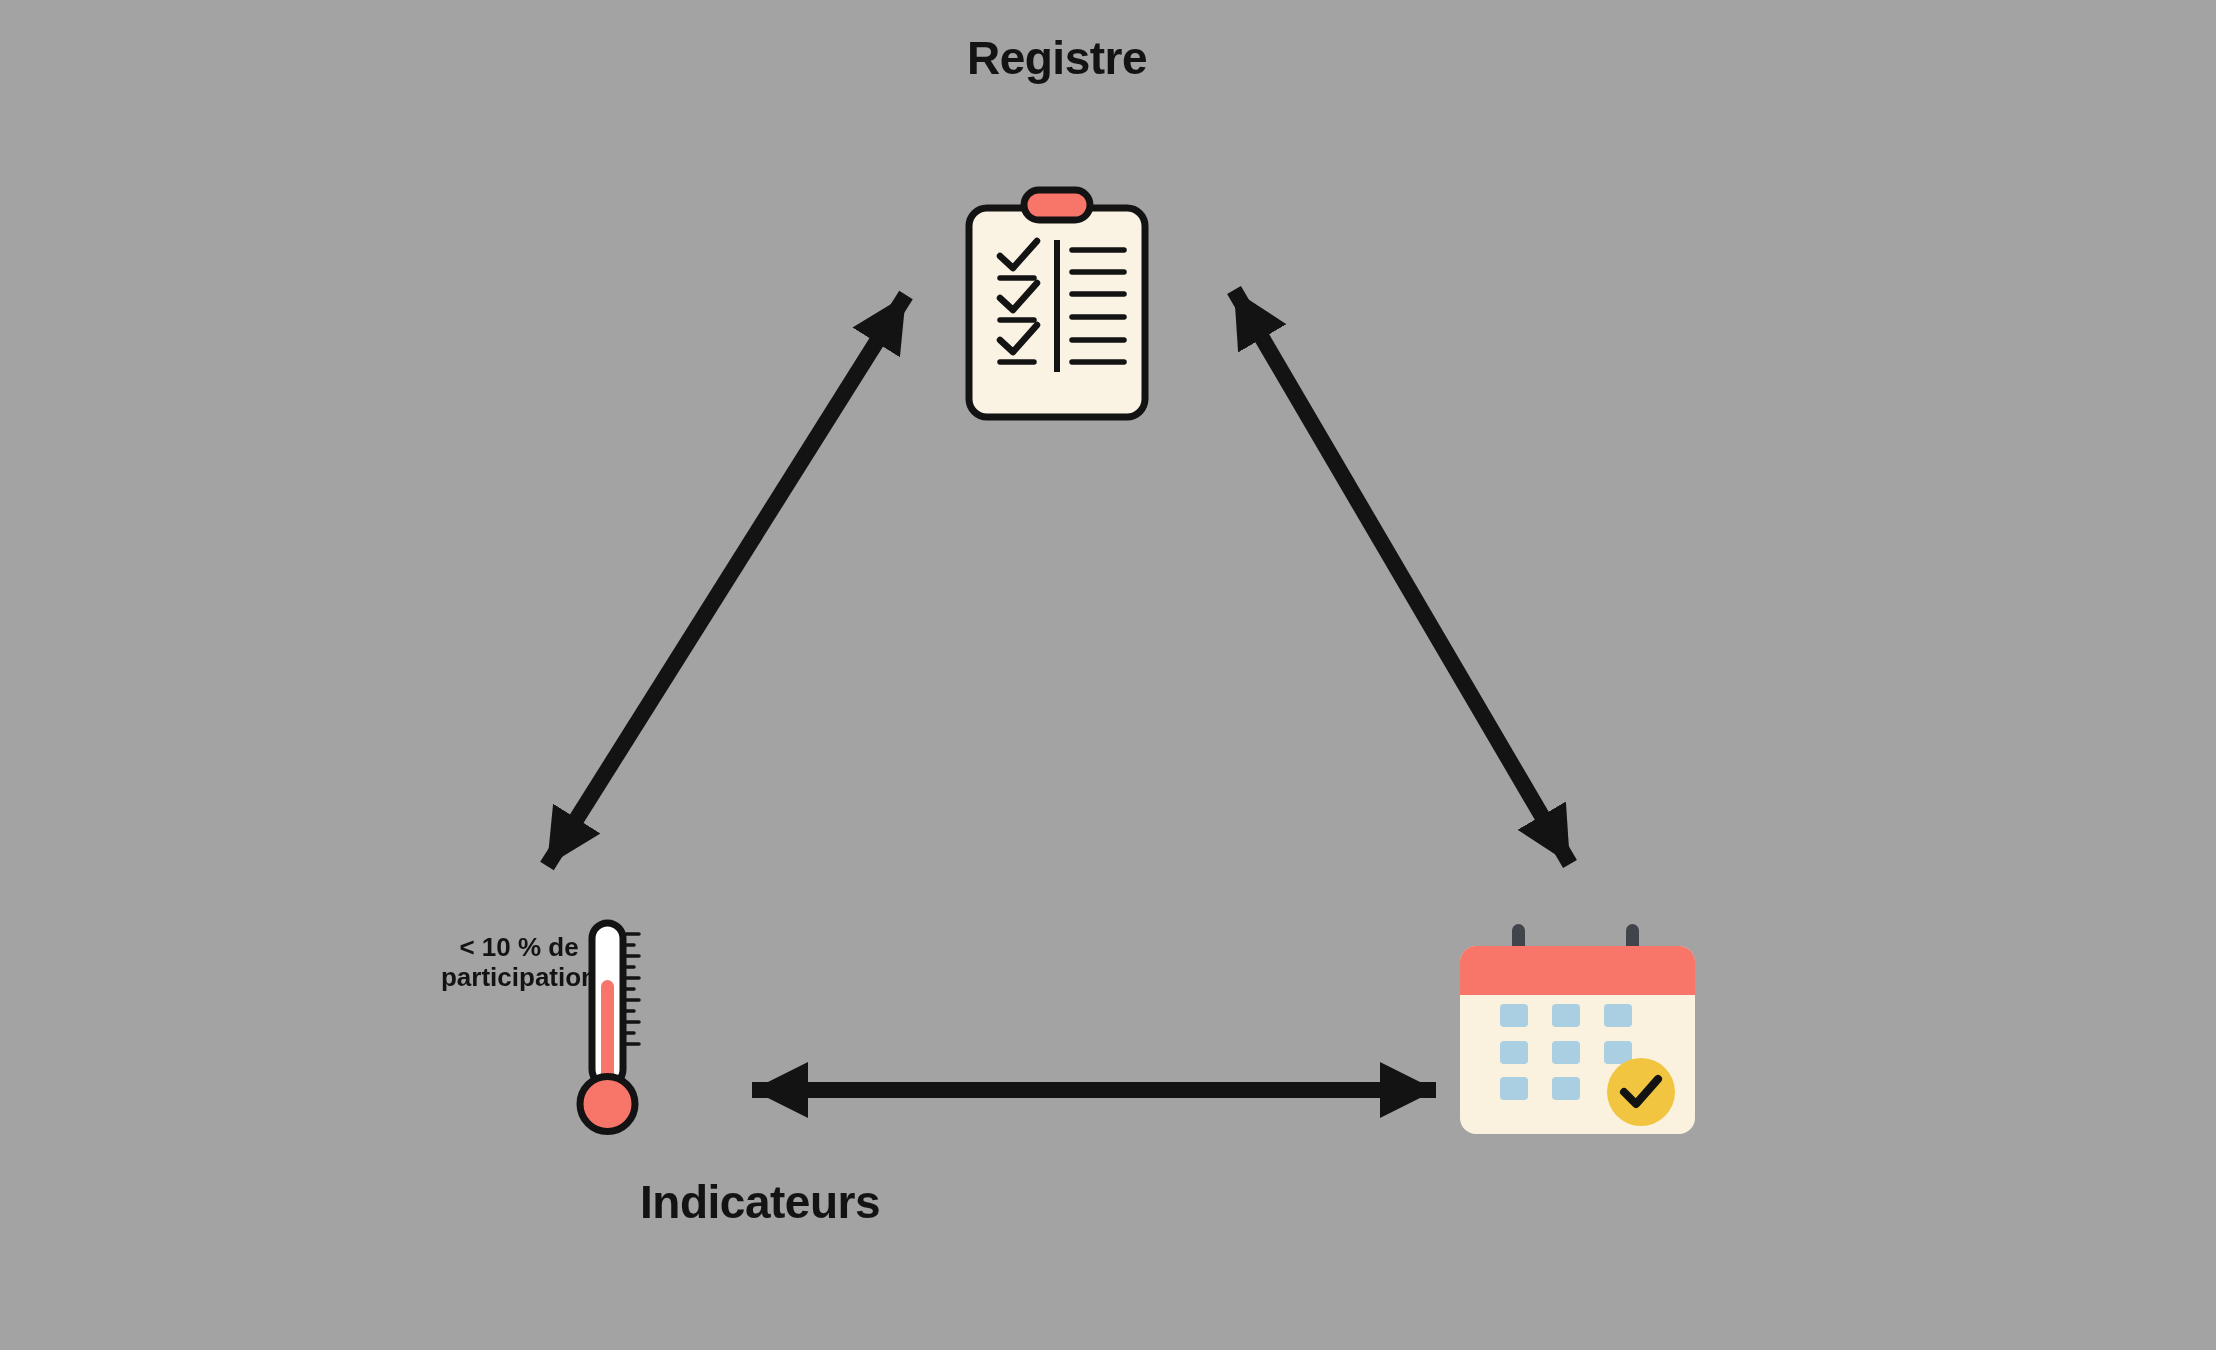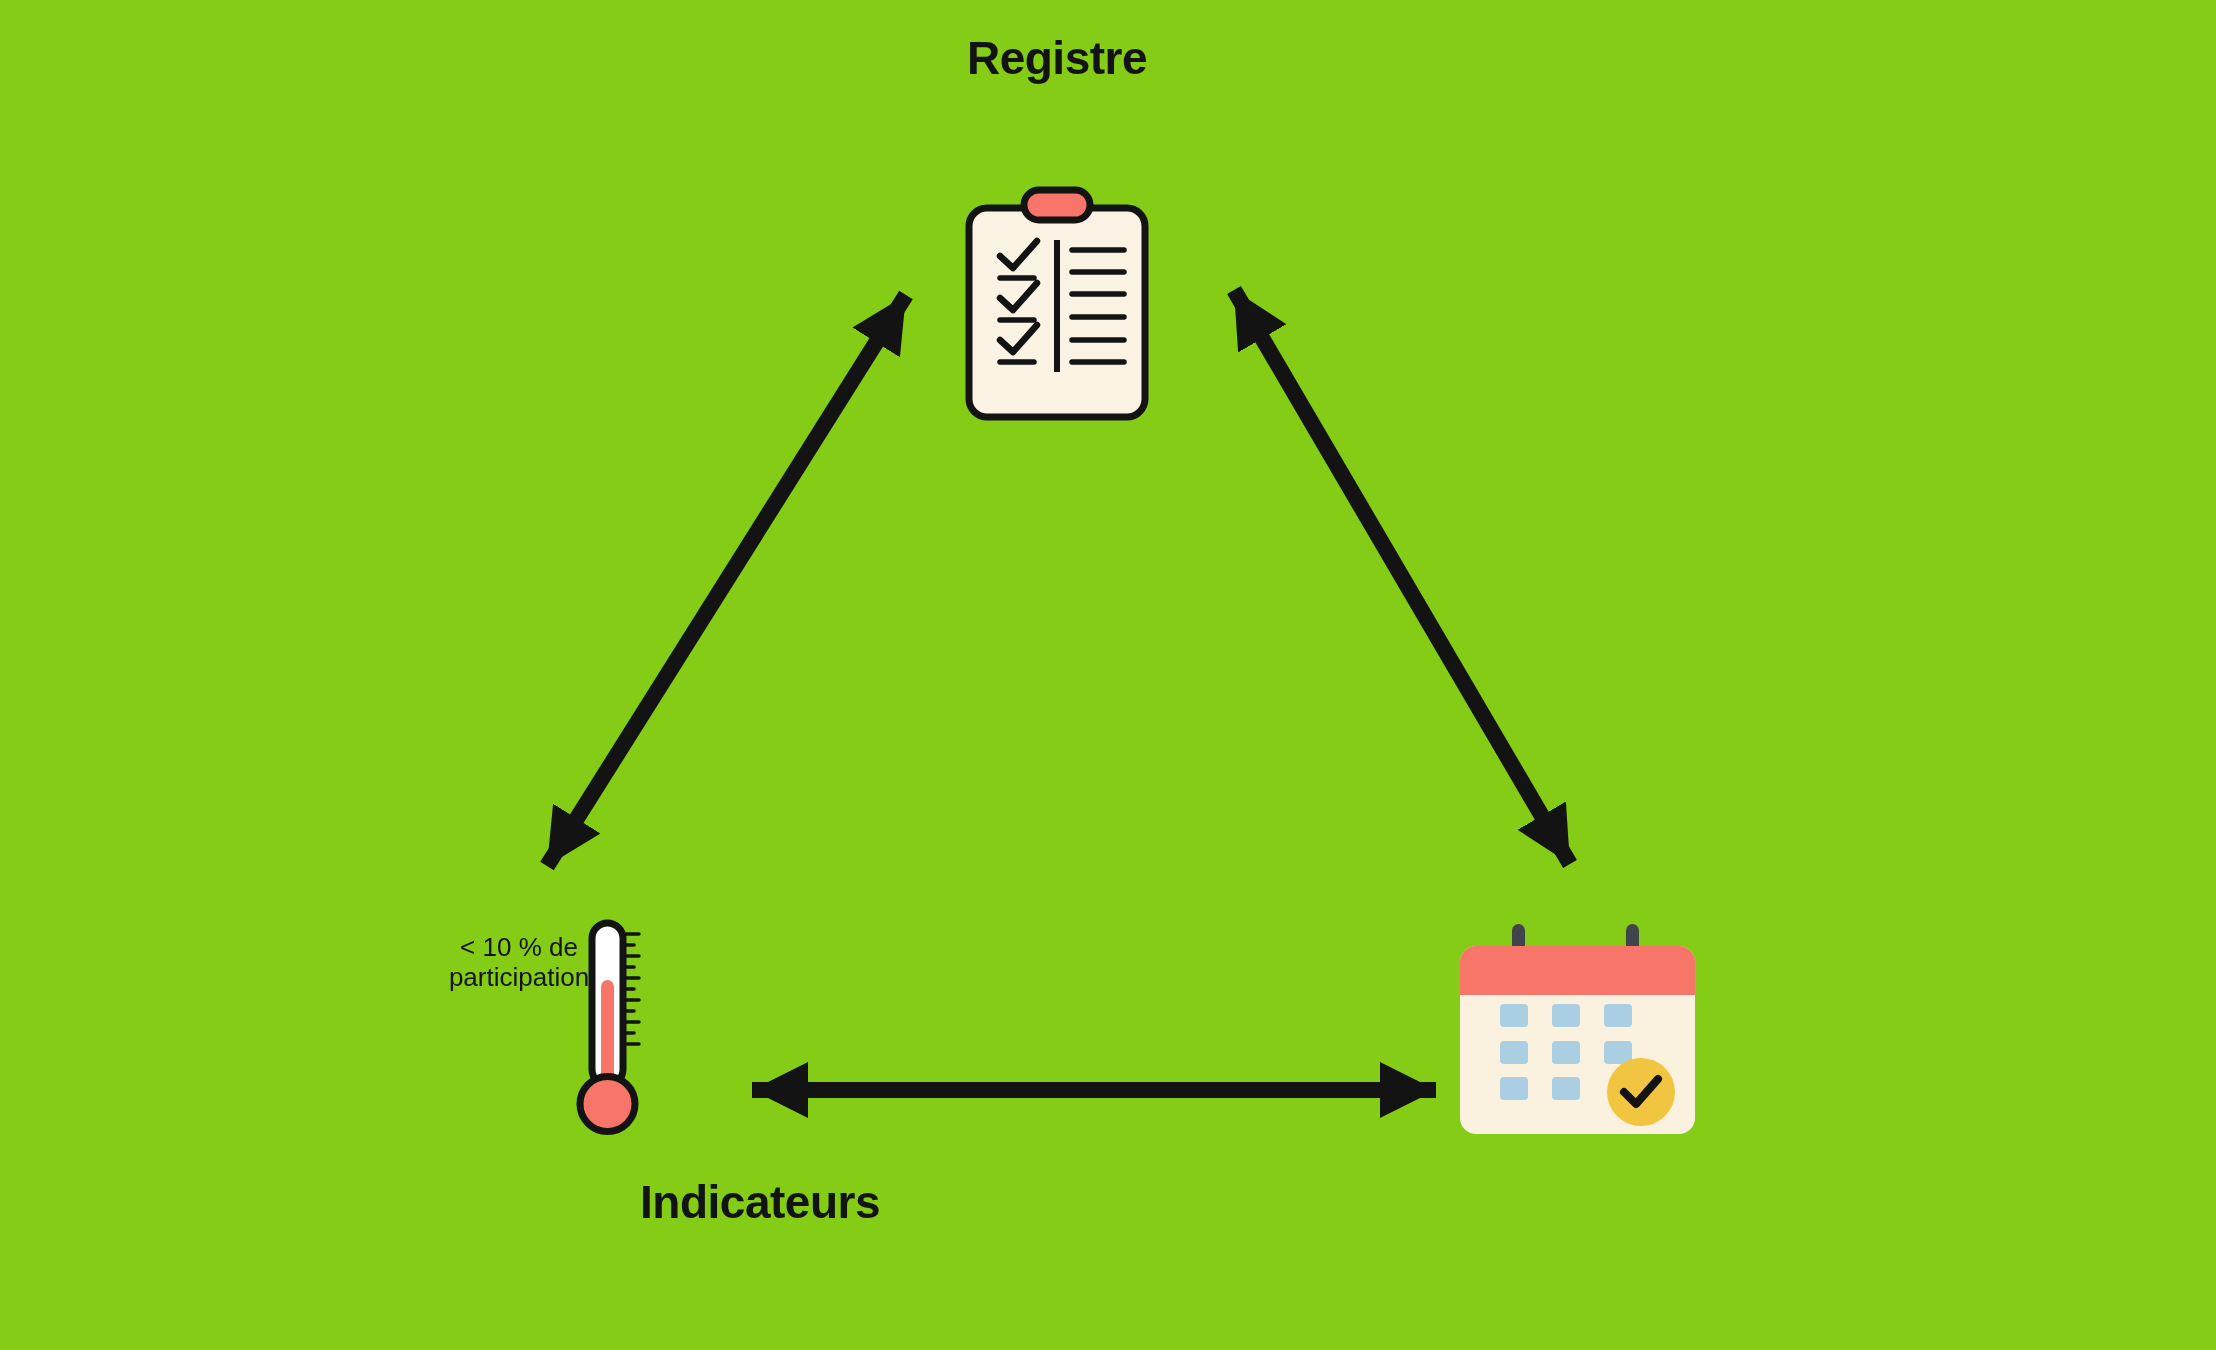--- a/index.html
+++ b/index.html
@@ -4,21 +4,21 @@
 <style>
   html, body { margin: 0; padding: 0; }
   body {
     width: 2216px; height: 1350px;
     background: #ffffff;
     font-family: "Liberation Sans", sans-serif;
   }
   .canvas {
     position: relative;
     width: 2216px; height: 1350px;
-    background: #84cc16;
+    background: #a3a3a3;
     overflow: hidden;
   }
   .arrows-layer {
     position: absolute; left: 0; top: 0;
     width: 2216px; height: 1350px;
   }
   .node-label {
     position: absolute;
     text-align: center;
     font-weight: 700;
@@ -28,21 +28,21 @@
     letter-spacing: -0.5px;
   }
   .node-label .line { display: block; }
   .label-registre    { left: 807px;  top: 28px;   width: 500px; }
   .label-indicateurs { left: 330px;  top: 1172px; width: 550px; text-align: right; }
   .label-revues      { left: 1330px; top: 1172px; width: 500px; }
   .annotation {
     position: absolute;
     left: 409px; top: 932px; width: 220px;
     text-align: center;
-    font-weight: 400;
+    font-weight: 700;
     color: #131313;
     font-size: 26px;
     line-height: 1.16;
     white-space: nowrap;
   }
   .annotation .line { display: block; }
   .icon { position: absolute; }
   .icon-clipboard   { left: 962px;  top: 182px; width: 190px; height: 242px; }
   .icon-thermometer { left: 566px;  top: 918px; width: 95px;  height: 218px; }
   .icon-calendar    { left: 1460px; top: 924px; width: 235px; height: 212px; }

